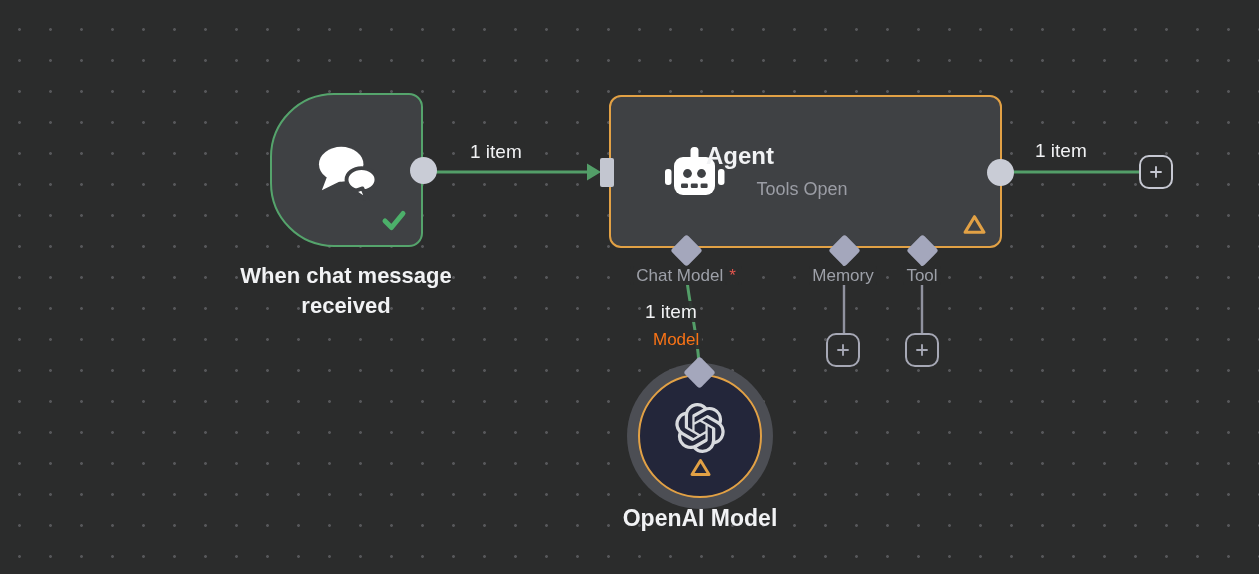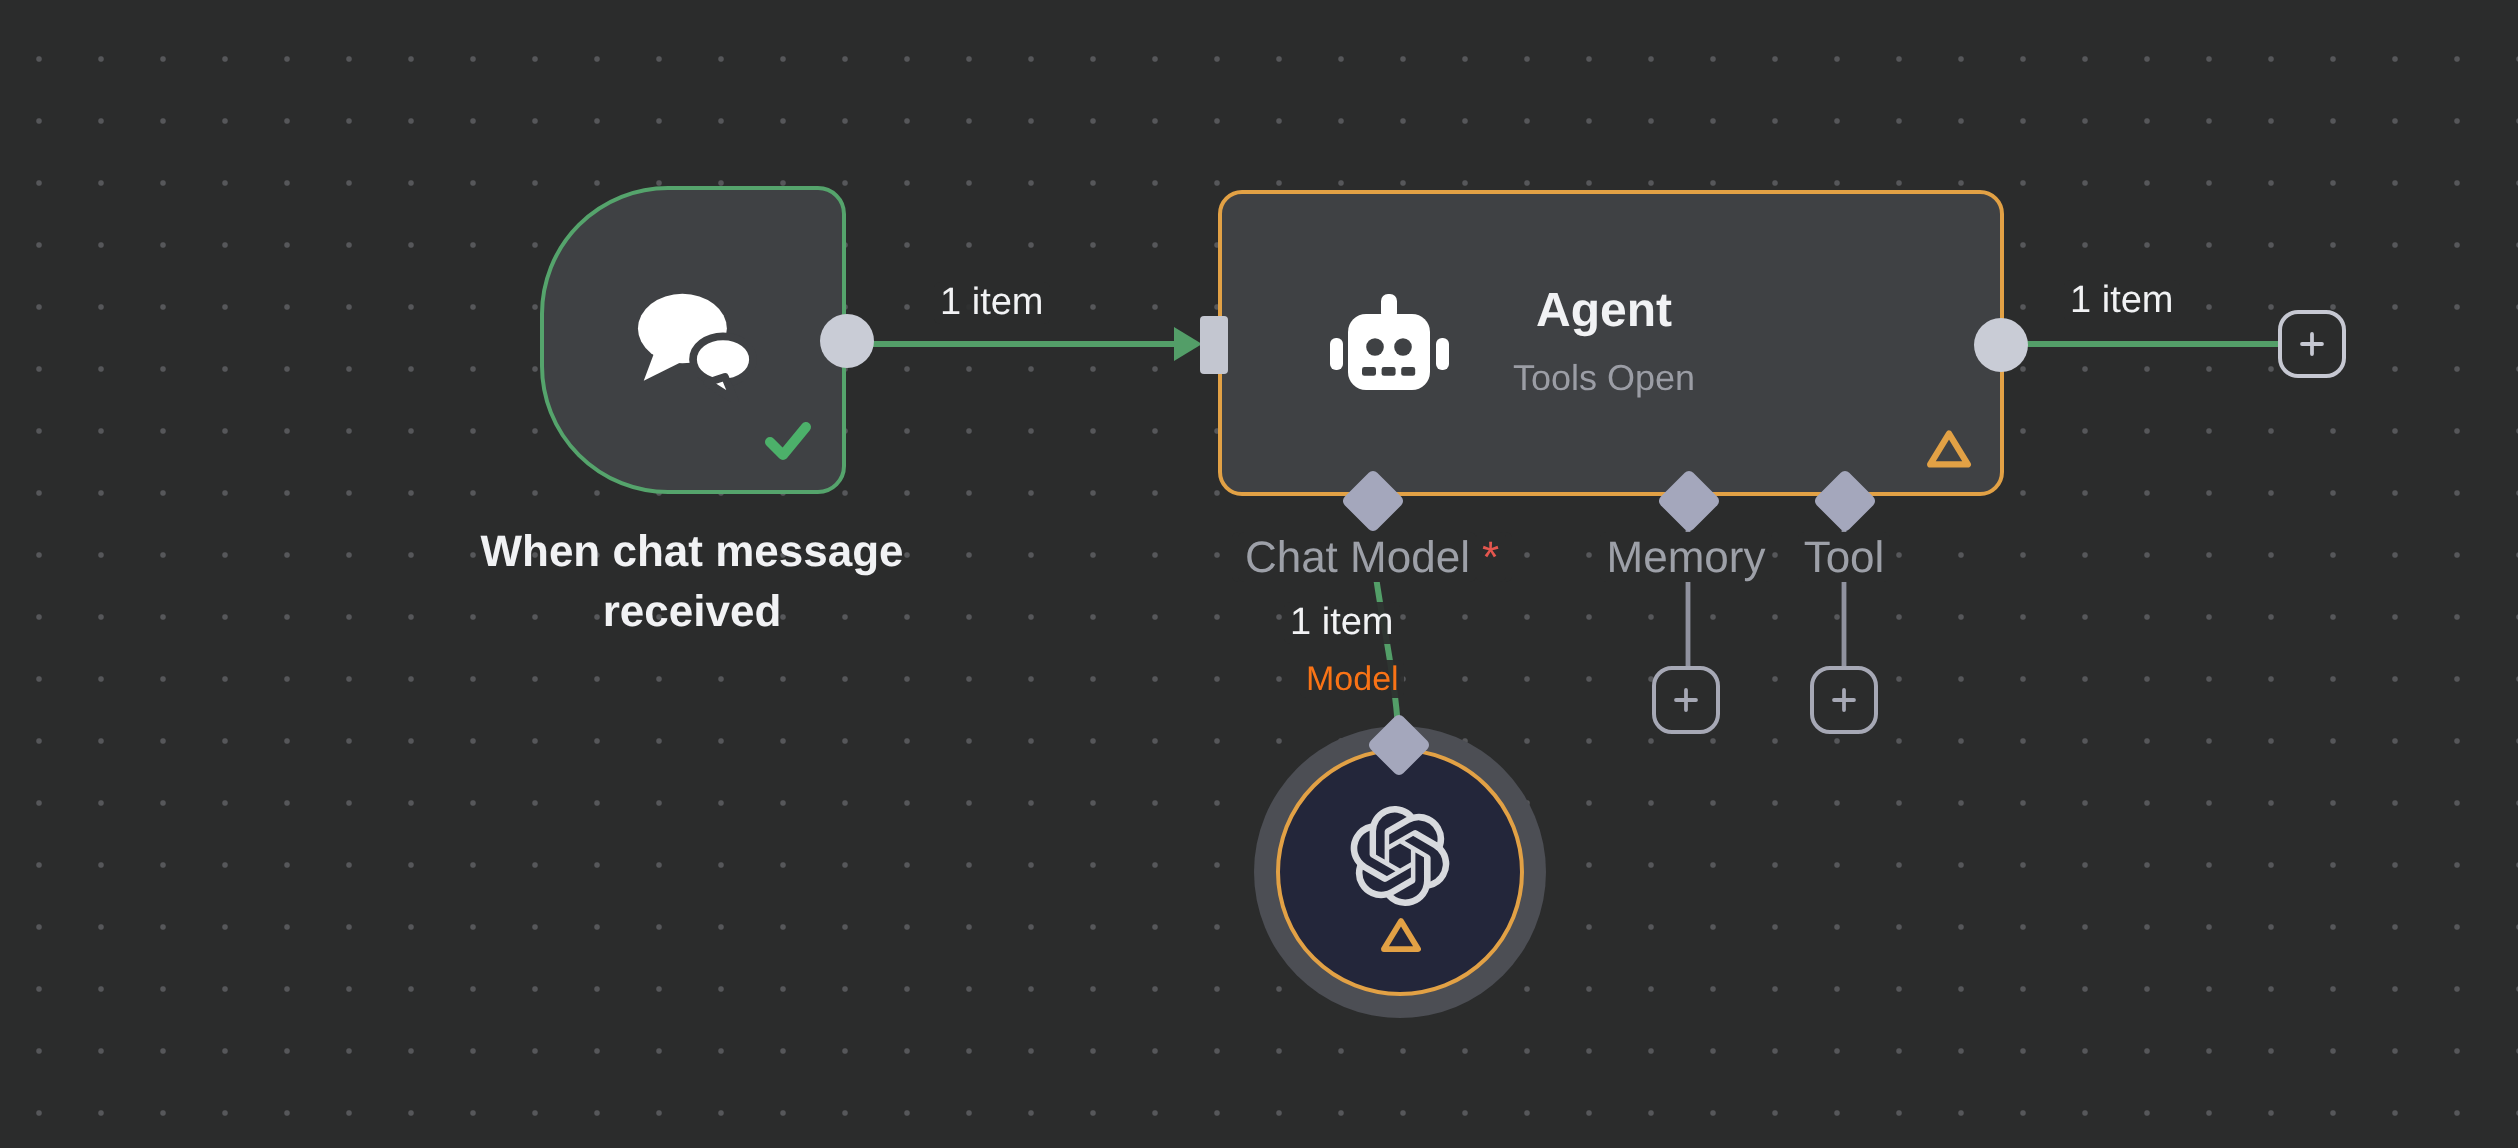--- a/index.html
+++ b/index.html
@@ -47,29 +47,29 @@
     position:absolute;left:216px;top:261px;width:260px;z-index:2;
     text-align:center;color:#f1f2f4;font-size:22px;font-weight:700;line-height:30px;
   }
 
   
   #agent-node{
     left:609px;top:95px;width:393px;height:153px;
     border:2px solid #e2a145;border-radius:12px;cursor:pointer;
   }
   #agent-icon{position:absolute;left:52px;top:48px;width:64px;height:60px;}
-  #agent-title{position:absolute;left:95px;top:45px;width:192px;text-align:center;
+  #agent-title{position:absolute;left:95px;top:45px;width:192px;
     color:#f1f2f4;font-size:24px;font-weight:700;}
   #agent-subtitle{position:absolute;left:95px;top:82px;width:192px;text-align:center;
     color:#9b9da5;font-size:18px;font-weight:400;}
   #agent-warning{position:absolute;right:14px;bottom:11px;width:23px;height:21px;}
 
   
   .port-label{position:absolute;z-index:2;text-align:center;
-    color:#9da0a8;font-size:22px;font-weight:400;}
+    color:#9da0a8;font-size:17px;font-weight:400;}
   .port-label span{background:#2b2c2c;padding:0 3px;border-radius:3px;}
   .req{color:#e4564e;}
 
   
   .edge-label{position:absolute;z-index:2;text-align:left;
     color:#f1f2f4;font-size:19px;font-weight:500;}
   .edge-label span{background:rgba(43,44,44,.92);padding:0 3px;border-radius:3px;}
   .edge-label.gray{color:#f97316;font-size:17px;font-weight:400;}
 
   
@@ -194,14 +194,15 @@
   <div id="openai-halo"></div>
   <div class="node" id="openai-node">
     <svg id="openai-logo" viewBox="0 0 24 24">
       <path fill="#d8dade" d="M22.2819 9.8211a5.9847 5.9847 0 0 0-.5157-4.9108 6.0462 6.0462 0 0 0-6.5098-2.9A6.0651 6.0651 0 0 0 4.9807 4.1818a5.9847 5.9847 0 0 0-3.9977 2.9 6.0462 6.0462 0 0 0 .7427 7.0966 5.98 5.98 0 0 0 .511 4.9107 6.051 6.051 0 0 0 6.5146 2.9001A5.9847 5.9847 0 0 0 13.2599 24a6.0557 6.0557 0 0 0 5.7718-4.2058 5.9894 5.9894 0 0 0 3.9977-2.9001 6.0557 6.0557 0 0 0-.7475-7.073zm-9.022 12.6081a4.4755 4.4755 0 0 1-2.8764-1.0408l.1419-.0804 4.7783-2.7582a.7948.7948 0 0 0 .3927-.6813v-6.7369l2.02 1.1686a.071.071 0 0 1 .038.052v5.5826a4.504 4.504 0 0 1-4.4945 4.4944zm-9.6607-4.1254a4.4708 4.4708 0 0 1-.5346-3.0137l.142.0852 4.783 2.7582a.7712.7712 0 0 0 .7806 0l5.8428-3.3685v2.3324a.0804.0804 0 0 1-.0332.0615L9.74 19.9502a4.4992 4.4992 0 0 1-6.1408-1.6464zM2.3408 7.8956a4.485 4.485 0 0 1 2.3655-1.9728V11.6a.7664.7664 0 0 0 .3879.6765l5.8144 3.3543-2.0201 1.1685a.0757.0757 0 0 1-.071 0l-4.8303-2.7865A4.504 4.504 0 0 1 2.3408 7.8956zm16.5963 3.8558L13.1038 8.364 15.1192 7.2a.0757.0757 0 0 1 .071 0l4.8303 2.7913a4.4944 4.4944 0 0 1-.6765 8.1042v-5.6772a.79.79 0 0 0-.407-.667zm2.0107-3.0231l-.142-.0852-4.7735-2.7818a.7759.7759 0 0 0-.7854 0L9.409 9.2297V6.8974a.0662.0662 0 0 1 .0284-.0615l4.8303-2.7866a4.4992 4.4992 0 0 1 6.6802 4.66zM8.3065 12.863l-2.02-1.1638a.0804.0804 0 0 1-.038-.0567V6.0742a4.4992 4.4992 0 0 1 7.3757-3.4537l-.142.0805L8.704 5.459a.7948.7948 0 0 0-.3927.6813zm1.0976-2.3654l2.602-1.4998 2.6069 1.4998v2.9994l-2.5974 1.4997-2.6067-1.4997z"></path>
     </svg>
     <svg id="openai-warning" viewBox="0 0 22 20">
       <path d="M11 2.6 L20 17.4 L2 17.4 Z" fill="none" stroke="#e2a145" stroke-width="3" stroke-linejoin="round"></path>
     </svg>
   </div>
   <div class="diamond" style="left:688px;top:361px;"></div>
+  <div id="openai-label">OpenAI Model</div>
 
 </div>
 
 </body></html>

